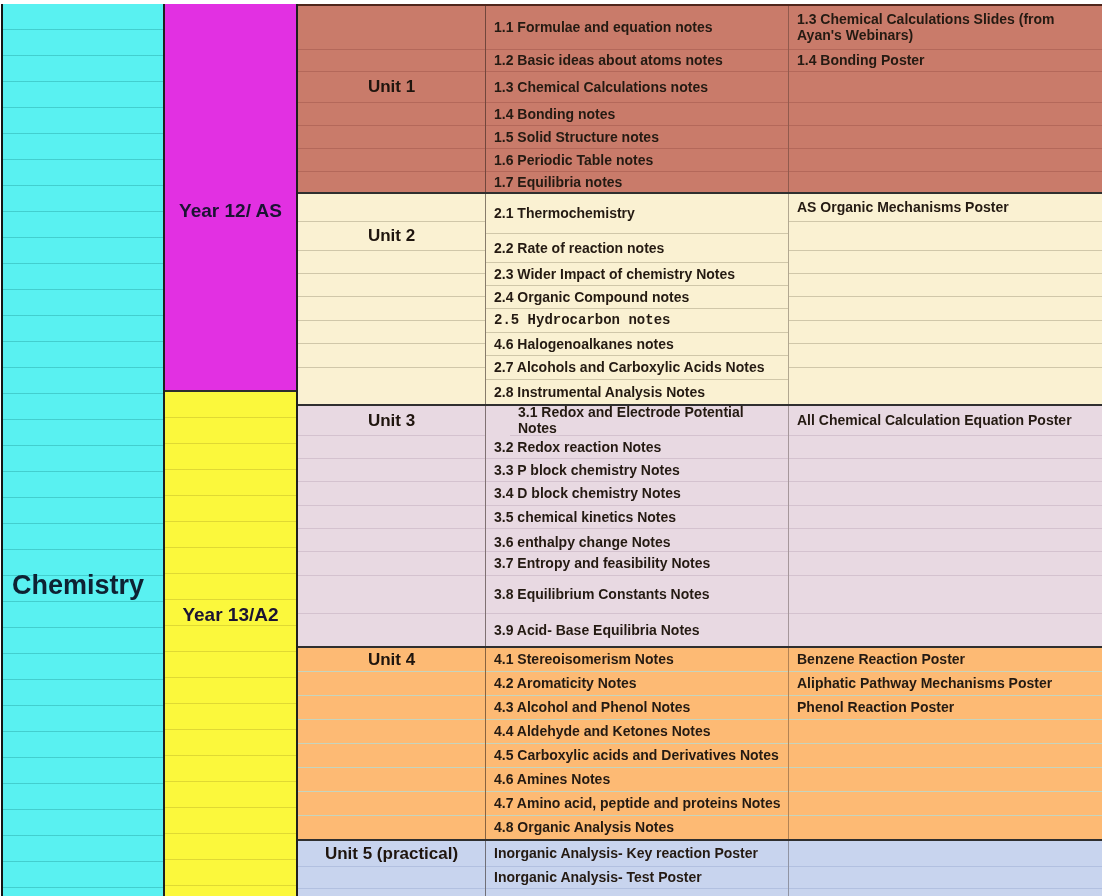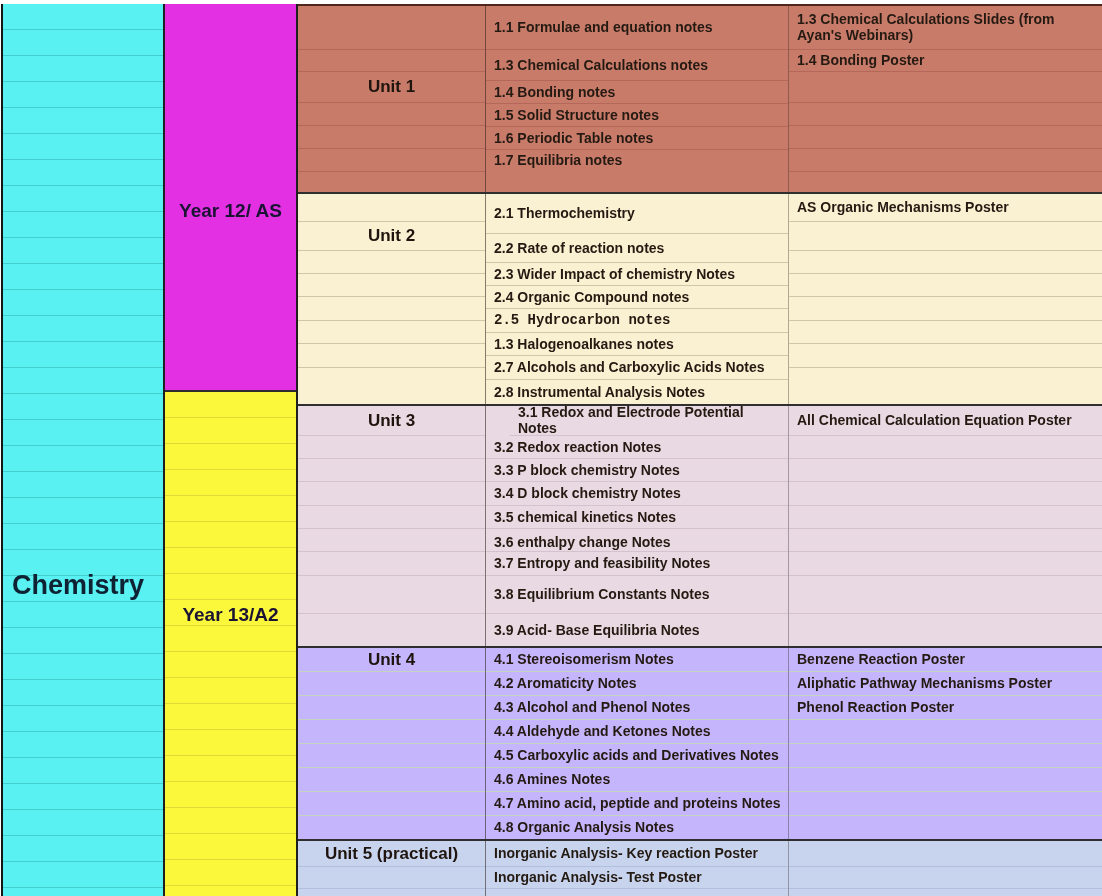--- a/index.html
+++ b/index.html
@@ -26,21 +26,21 @@
   .cell{box-sizing:border-box;display:flex;align-items:center;overflow:hidden;}
   .cell:last-child{border-bottom:none !important;}
   .ucell{justify-content:center;}
   .ncell,.pcell{padding:1px 6px 0 8px;}
   .ncell span,.pcell span{font-size:14px;line-height:1.12;color:#241a12;}
   .unit-label{font-size:17px;color:#1f150e;}
   
   .b0{background:#c97b6a;} .b0 .cell{border-bottom:1px solid #b4685a;}
   .b1{background:#faf1d2;} .b1 .cell{border-bottom:1px solid #d0c7a9;}
   .b2{background:#e8d9e2;} .b2 .cell{border-bottom:1px solid #d4c2cf;}
-  .b3{background:#c4b5fd;} .b3 .cell{border-bottom:1px solid #c5d4be;}
+  .b3{background:#fdba74;} .b3 .cell{border-bottom:1px solid #c5d4be;}
   .b4{background:#c8d4ee;} .b4 .cell{border-bottom:1px solid #b2c0e0;}
 </style>
 </head>
 <body>
 
 <div class="stage">
 
   <div class="col-subject">
     <div class="subject-label">Chemistry</div>
   </div>
@@ -62,20 +62,23 @@
           </div>
           <div class="cell ucell" style="height: 23px;"></div>
           <div class="cell ucell" style="height: 23px;"></div>
           <div class="cell ucell" style="height: 23px;"></div>
           <div class="cell ucell" style="height: 20px;"></div>
         </div>
       <div class="ncol">
           <div class="cell ncell" style="height: 44px;">
             <span>1.1 Formulae and equation notes</span>
           </div>
+          <div class="cell ncell" style="height: 22px;">
+            <span>1.2 Basic ideas about atoms notes</span>
+          </div>
           <div class="cell ncell" style="height: 31px;">
             <span>1.3 Chemical Calculations notes</span>
           </div>
           <div class="cell ncell" style="height: 23px;">
             <span>1.4 Bonding notes</span>
           </div>
           <div class="cell ncell" style="height: 23px;">
             <span>1.5 Solid Structure notes</span>
           </div>
           <div class="cell ncell" style="height: 23px;">
@@ -132,21 +135,21 @@
           <div class="cell ncell" style="height: 23px;">
             <span>2.3 Wider Impact of chemistry Notes</span>
           </div>
           <div class="cell ncell" style="height: 23px;">
             <span>2.4 Organic Compound notes</span>
           </div>
           <div class="cell ncell" style="height: 24px; font-family: Liberation Mono, monospace;">
             <span>2.5 Hydrocarbon notes</span>
           </div>
           <div class="cell ncell" style="height: 23px;">
-            <span>1.3 Halogenoalkanes notes</span>
+            <span>4.6 Halogenoalkanes notes</span>
           </div>
           <div class="cell ncell" style="height: 24px;">
             <span>2.7 Alcohols and Carboxylic Acids Notes</span>
           </div>
           <div class="cell ncell" style="height: 24px;">
             <span>2.8 Instrumental Analysis Notes</span>
           </div>
         </div>
       <div class="pcol">
           <div class="cell pcell" style="height: 28px;">

